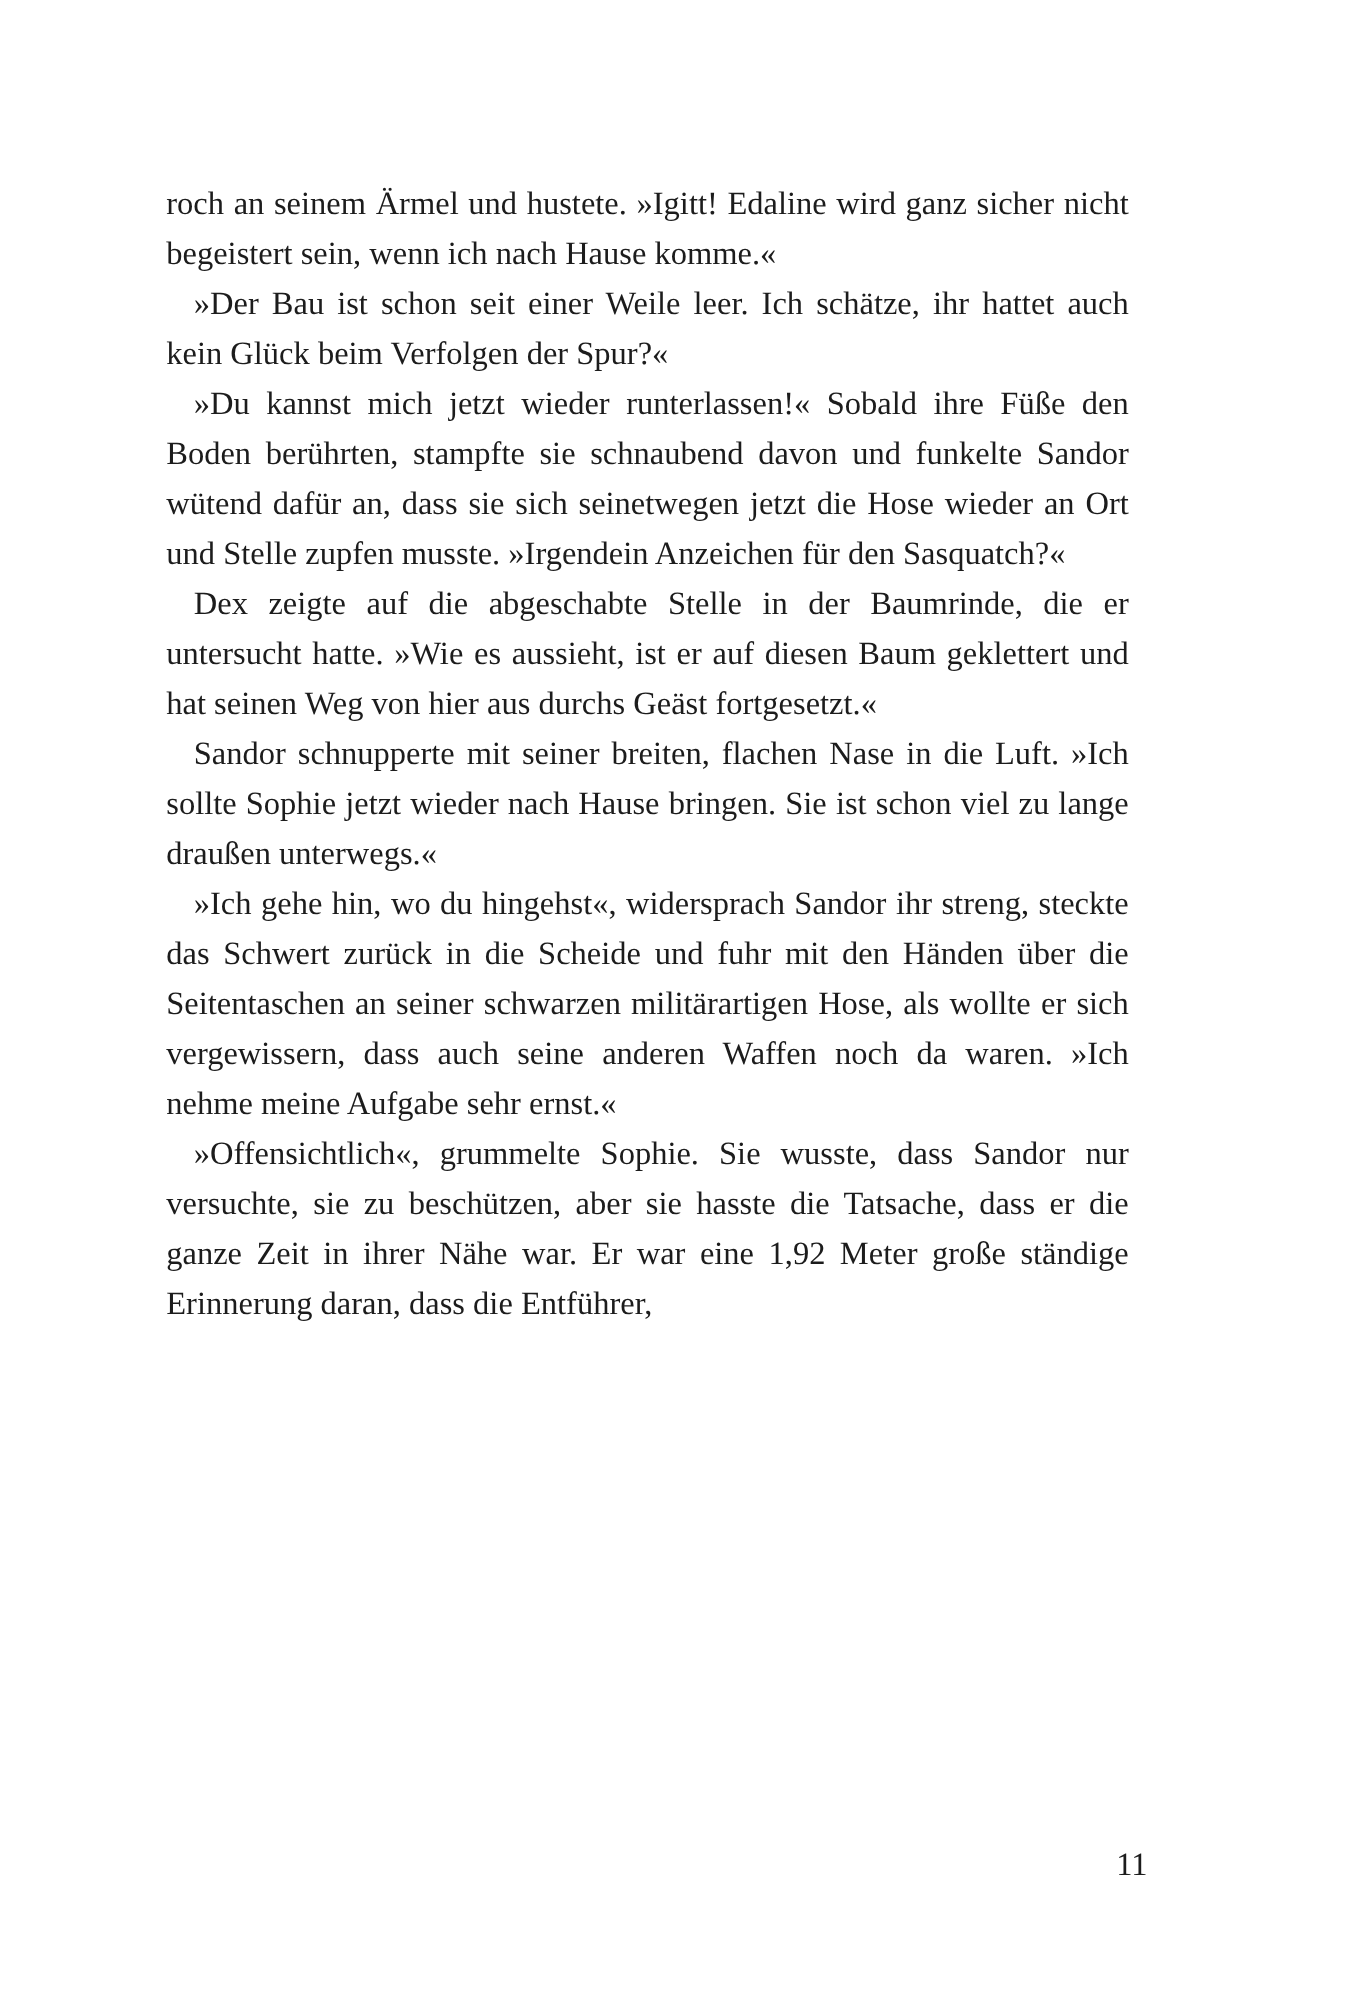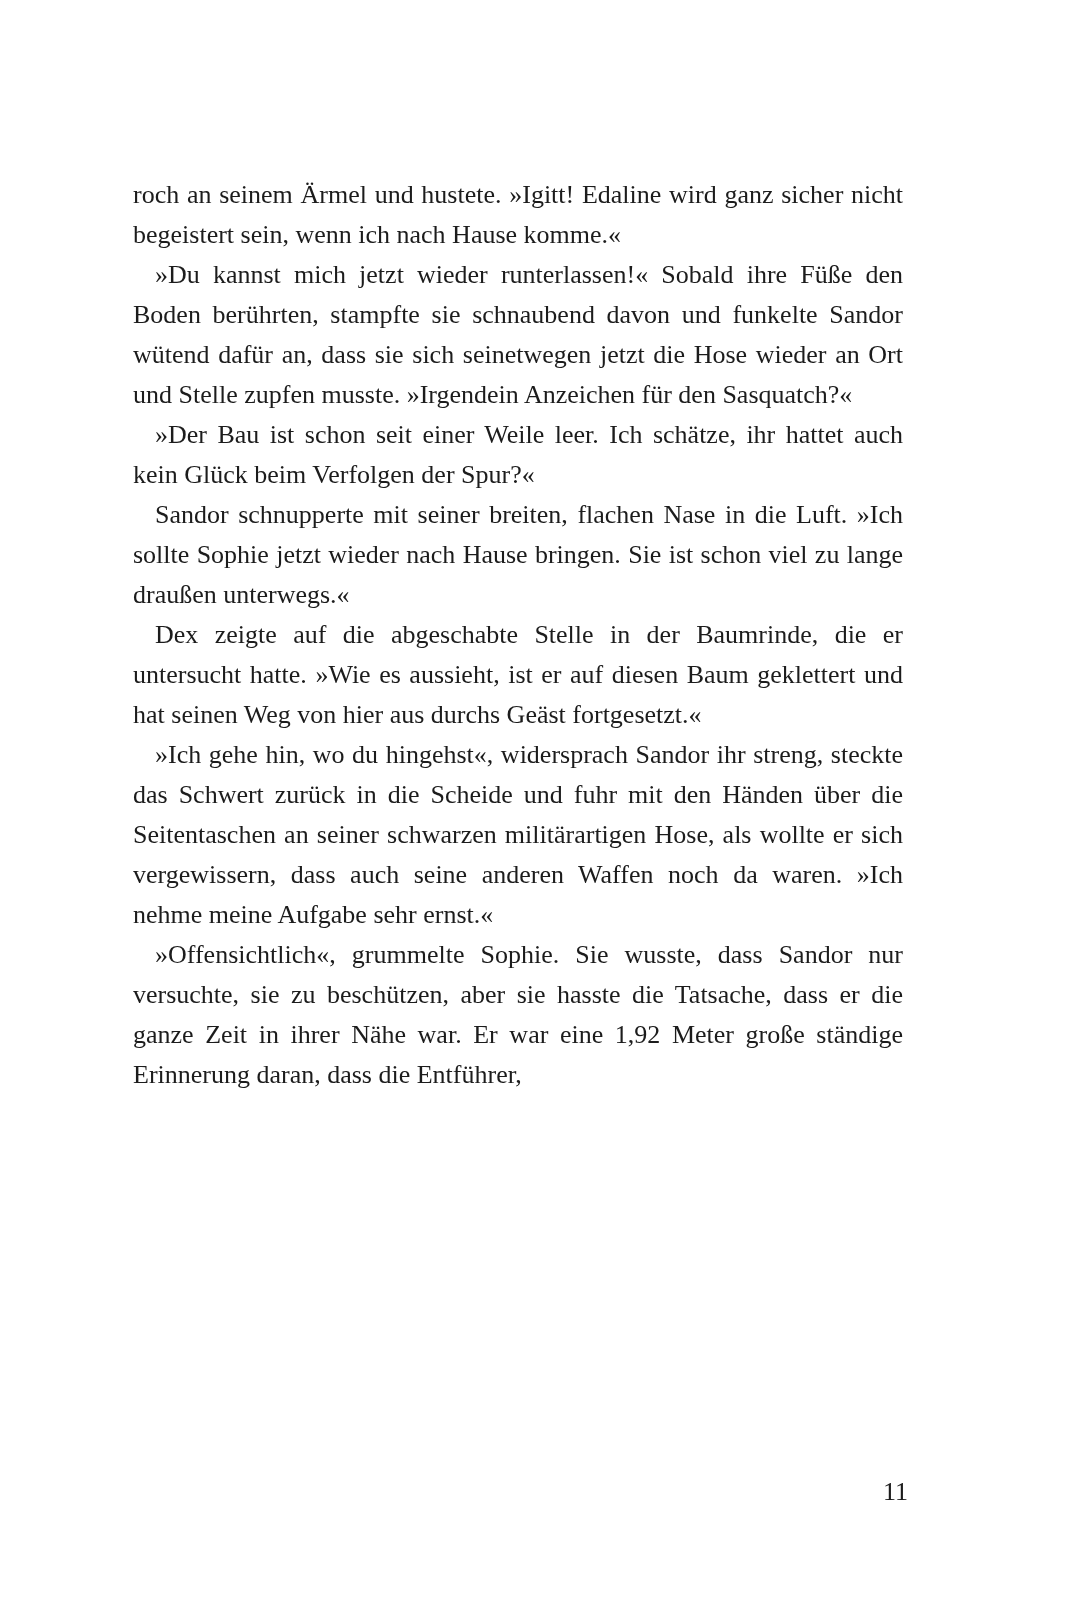--- a/index.html
+++ b/index.html
@@ -28,41 +28,40 @@
     hyphens: auto;
     -webkit-hyphens: auto;
   }
   .text-block p {
     margin: 0;
     padding: 0;
     text-indent: 22px;
   }
   .text-block p.continuation {
     text-indent: 0;
-    margin-top: 32px;
   }
   .page-number {
     position: absolute;
-    left: 138px;
+    left: 148px;
     top: 1472px;
     width: 770px;
     text-align: right;
     font-family: "Liberation Serif", "DejaVu Serif", serif;
     font-size: 26px;
     line-height: 40px;
     color: #1c1c1c;
   }
 </style>
 </head>
 <body>
 
 <div class="book-page">
   <div class="text-block">
     <p class="continuation">roch an seinem Ärmel und hustete. »Igitt! Edaline wird ganz sicher nicht begeistert sein, wenn ich nach Hause komme.«</p>
+    <p>»Der Bau ist schon seit einer Weile leer. Ich schätze, ihr hattet auch kein Glück beim Verfolgen der Spur?«</p>
     <p>»Du kannst mich jetzt wieder runterlassen!« Sobald ihre Füße den Boden berührten, stampfte sie schnaubend davon und funkelte Sandor wütend dafür an, dass sie sich seinetwegen jetzt die Hose wieder an Ort und Stelle zupfen musste. »Irgendein Anzeichen für den Sasquatch?«</p>
-    <p>»Der Bau ist schon seit einer Weile leer. Ich schätze, ihr hattet auch kein Glück beim Verfolgen der Spur?«</p>
+    <p>Dex zeigte auf die abgeschabte Stelle in der Baumrinde, die er untersucht hatte. »Wie es aussieht, ist er auf diesen Baum geklettert und hat seinen Weg von hier aus durchs Geäst fortgesetzt.«</p>
     <p>Sandor schnupperte mit seiner breiten, flachen Nase in die Luft. »Ich sollte Sophie jetzt wieder nach Hause bringen. Sie ist schon viel zu lange draußen unterwegs.«</p>
-    <p>Dex zeigte auf die abgeschabte Stelle in der Baumrinde, die er untersucht hatte. »Wie es aussieht, ist er auf diesen Baum geklettert und hat seinen Weg von hier aus durchs Geäst fortgesetzt.«</p>
     <p>»Ich gehe hin, wo du hingehst«, widersprach Sandor ihr streng, steckte das Schwert zurück in die Scheide und fuhr mit den Händen über die Seitentaschen an seiner schwarzen militärartigen Hose, als wollte er sich vergewissern, dass auch seine anderen Waffen noch da waren. »Ich nehme meine Aufgabe sehr ernst.«</p>
     <p>»Offensichtlich«, grummelte Sophie. Sie wusste, dass Sandor nur versuchte, sie zu beschützen, aber sie hasste die Tatsache, dass er die ganze Zeit in ihrer Nähe war. Er war eine 1,92 Meter große ständige Erinnerung daran, dass die Entführer,</p>
   </div>
   <div class="page-number">11</div>
 </div>
 
 </body></html>

